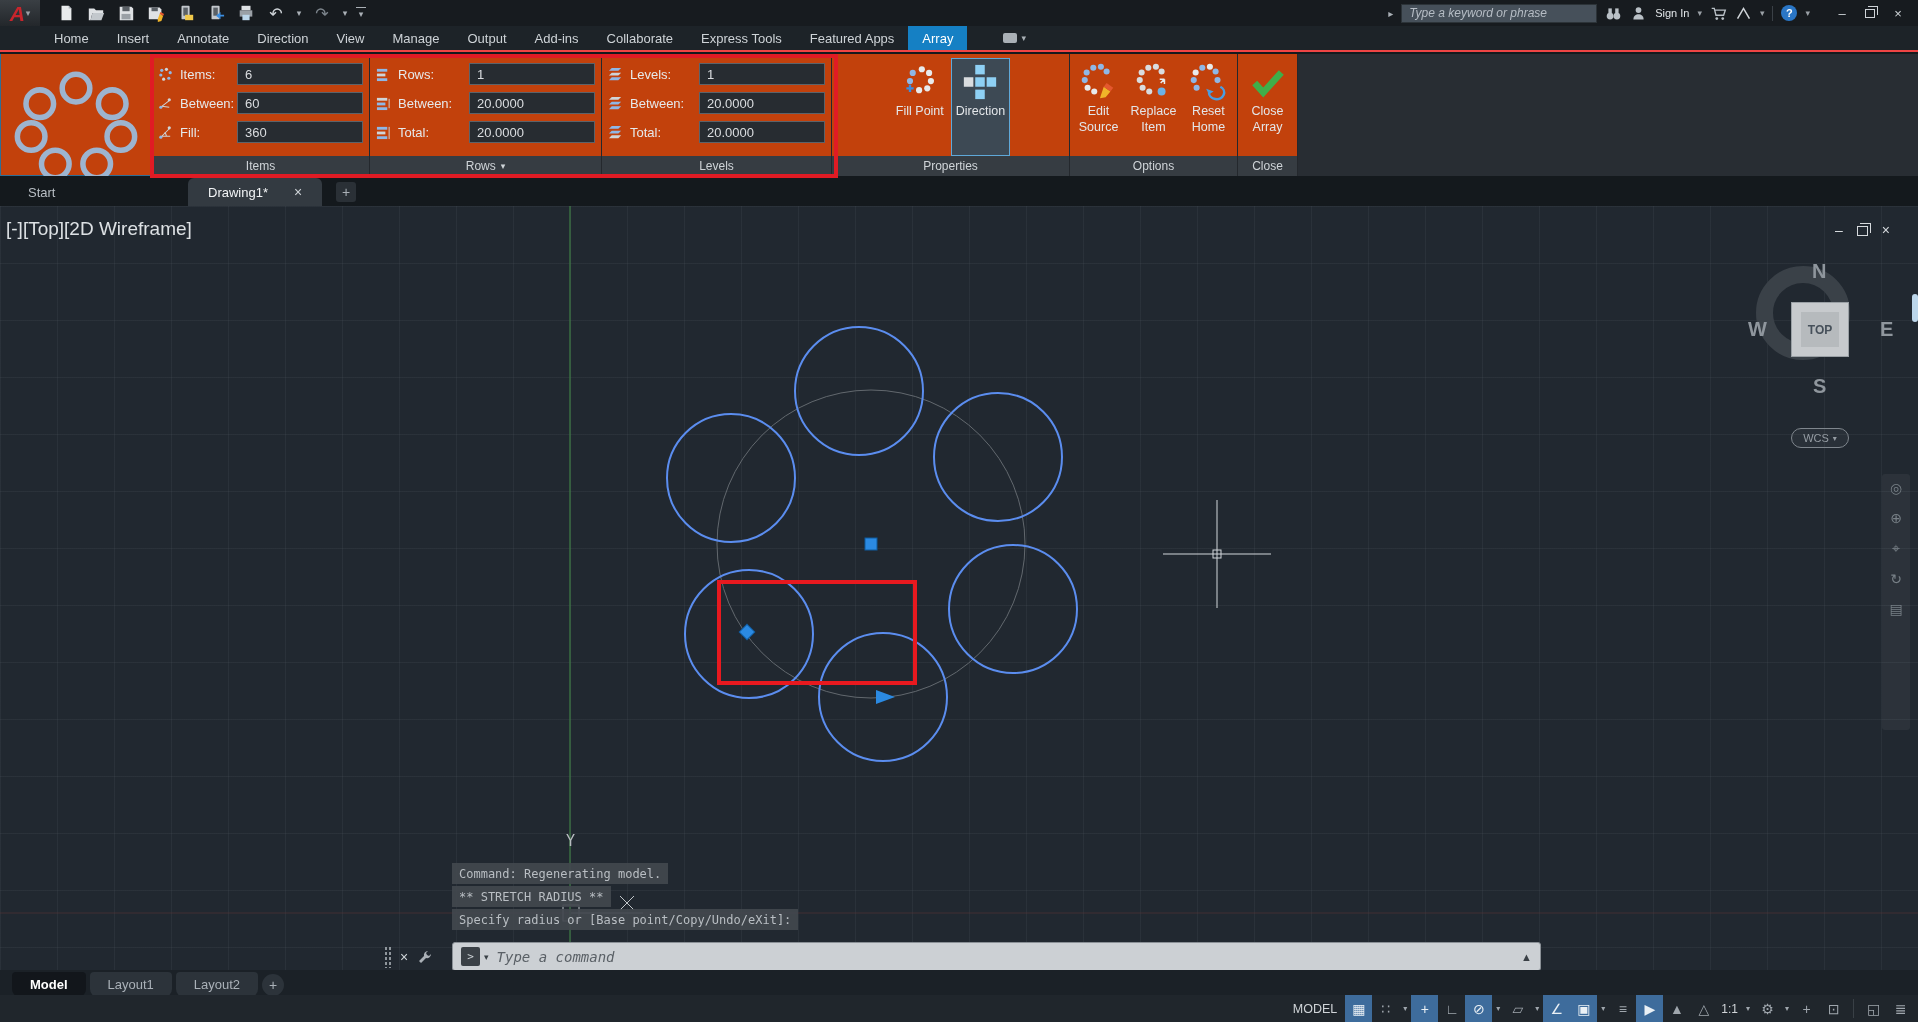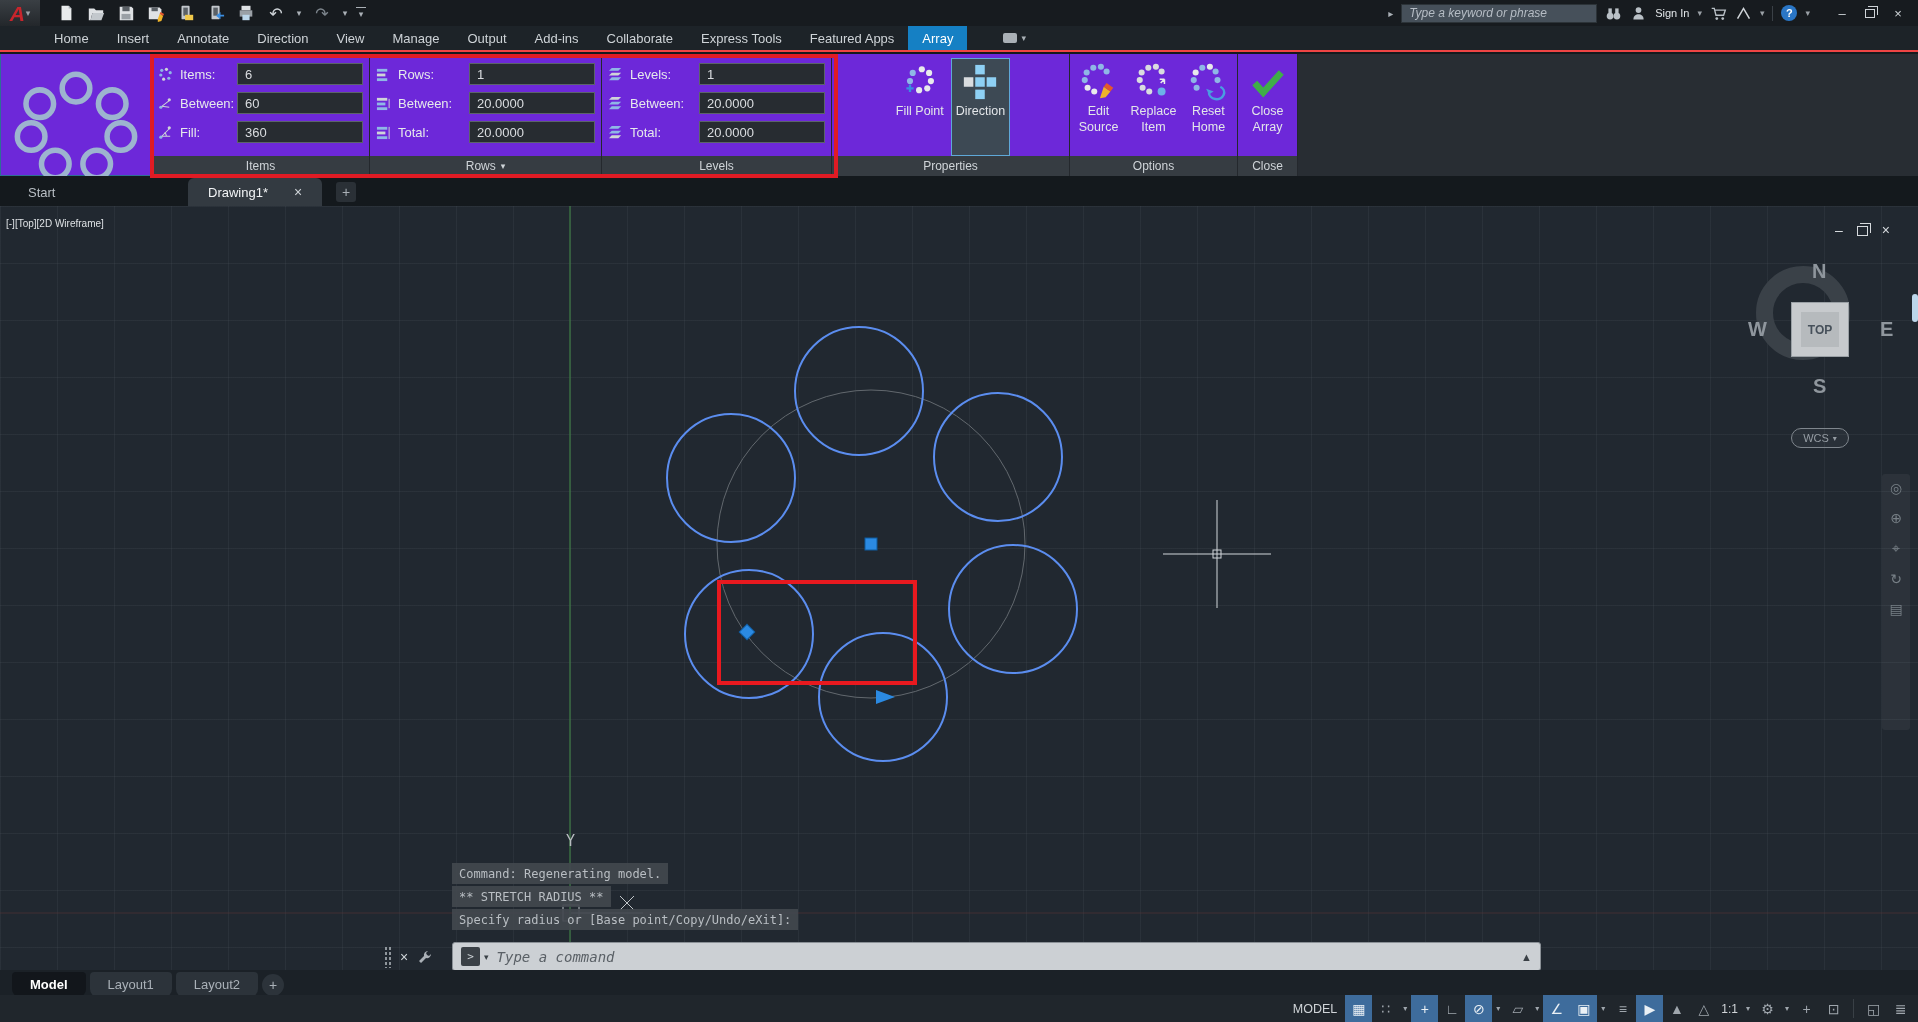--- a/index.html
+++ b/index.html
@@ -49,21 +49,21 @@
                  display:flex; align-items:stretch; border-bottom:2px solid #ef4444; }
   .rtab { padding:0 14px; display:flex; align-items:center; font-size:13px; color:#ced3d7; }
   .rtab:first-child { margin-left:40px; }
   .rtab.active { background:#1580c4; color:#fff; }
   .ribbon-collapse { margin-left:36px; display:flex; align-items:center; gap:4px; color:#aab0b6; }
   .ribbon-collapse .box { width:14px; height:10px; background:#aab0b6; border-radius:2px; }
   .ribbon-collapse .cc { font-size:9px; }
 
   
   .ribbon { position:absolute; top:54px; left:0; right:0; height:122px; background:#282d33; display:flex; }
-  .rpanel { background:#6d28d9; border-right:1px solid #24282d; display:flex; flex-direction:column; }
+  .rpanel { background:#c2410c; border-right:1px solid #24282d; display:flex; flex-direction:column; }
   .rpanel-body { flex:1; padding:4px 6px 0 6px; }
   .rpanel-label { height:20px; display:flex; align-items:center; justify-content:center; gap:5px;
                   font-size:12px; color:#cfd4d8; background:#363c42;text-align:right; }
   .rpanel-label .pl-caret { font-size:9px; color:#cfd4d8; }
   .panel-type { width:152px; border-left:1px solid #2e6e96; border-bottom:1px solid #2e6e96; }
   .bigbtn { display:flex; flex-direction:column; align-items:center; justify-content:flex-start;
             color:#e3e6e9; font-size:12.5px; text-align:center; padding-top:6px; }
   .type-btn { width:100%; height:100%; }
   .type-btn .blabel { margin-top:6px; font-size:13px; }
   .panel-items { width:218px; } .panel-rows { width:232px; } .panel-levels { width:230px; }
@@ -94,21 +94,21 @@
   .ftab-close { margin-left:26px; color:#cfd4d8; font-size:14px; }
   .ftab-add { width:20px; height:20px; margin:0 0 4px 14px; border-radius:3px; background:#2a3036;
               color:#aab0b6; display:flex; align-items:center; justify-content:center; font-size:14px; }
 
   
   .canvas { position:absolute; top:206px; left:0; right:0; height:764px; background:#212830;
             background-image:
               linear-gradient(rgba(120,132,144,0.10) 1px, transparent 1px),
               linear-gradient(90deg, rgba(120,132,144,0.10) 1px, transparent 1px);
             background-size:57px 57px; overflow:hidden; }
-  .vp-label { position:absolute; left:6px; top:12px; font-size:10px; color:#dde1e4; }
+  .vp-label { position:absolute; left:6px; top:12px; font-size:19px; color:#dde1e4; }
   .vp-ctl { position:absolute; right:28px; top:16px; display:flex; gap:14px; color:#d6dadd; font-size:14px; }
   .vp-restore { width:11px; height:10px; border:1px solid #d6dadd; position:relative; margin-top:4px; }
   .vp-restore::before { content:""; position:absolute; left:2px; top:-4px; width:10px; height:9px;
                         border:1px solid #d6dadd; border-left:none; border-bottom:none; }
   .drawing-svg { position:absolute; left:0; top:0; width:1918px; height:764px; }
 
   
   .viewcube { position:absolute; left:1752px; top:56px; width:136px; height:190px; }
   .vc-ring { position:absolute; left:4px; top:4px; width:94px; height:94px; border:17px solid #3a4148;
              border-radius:50%; }

